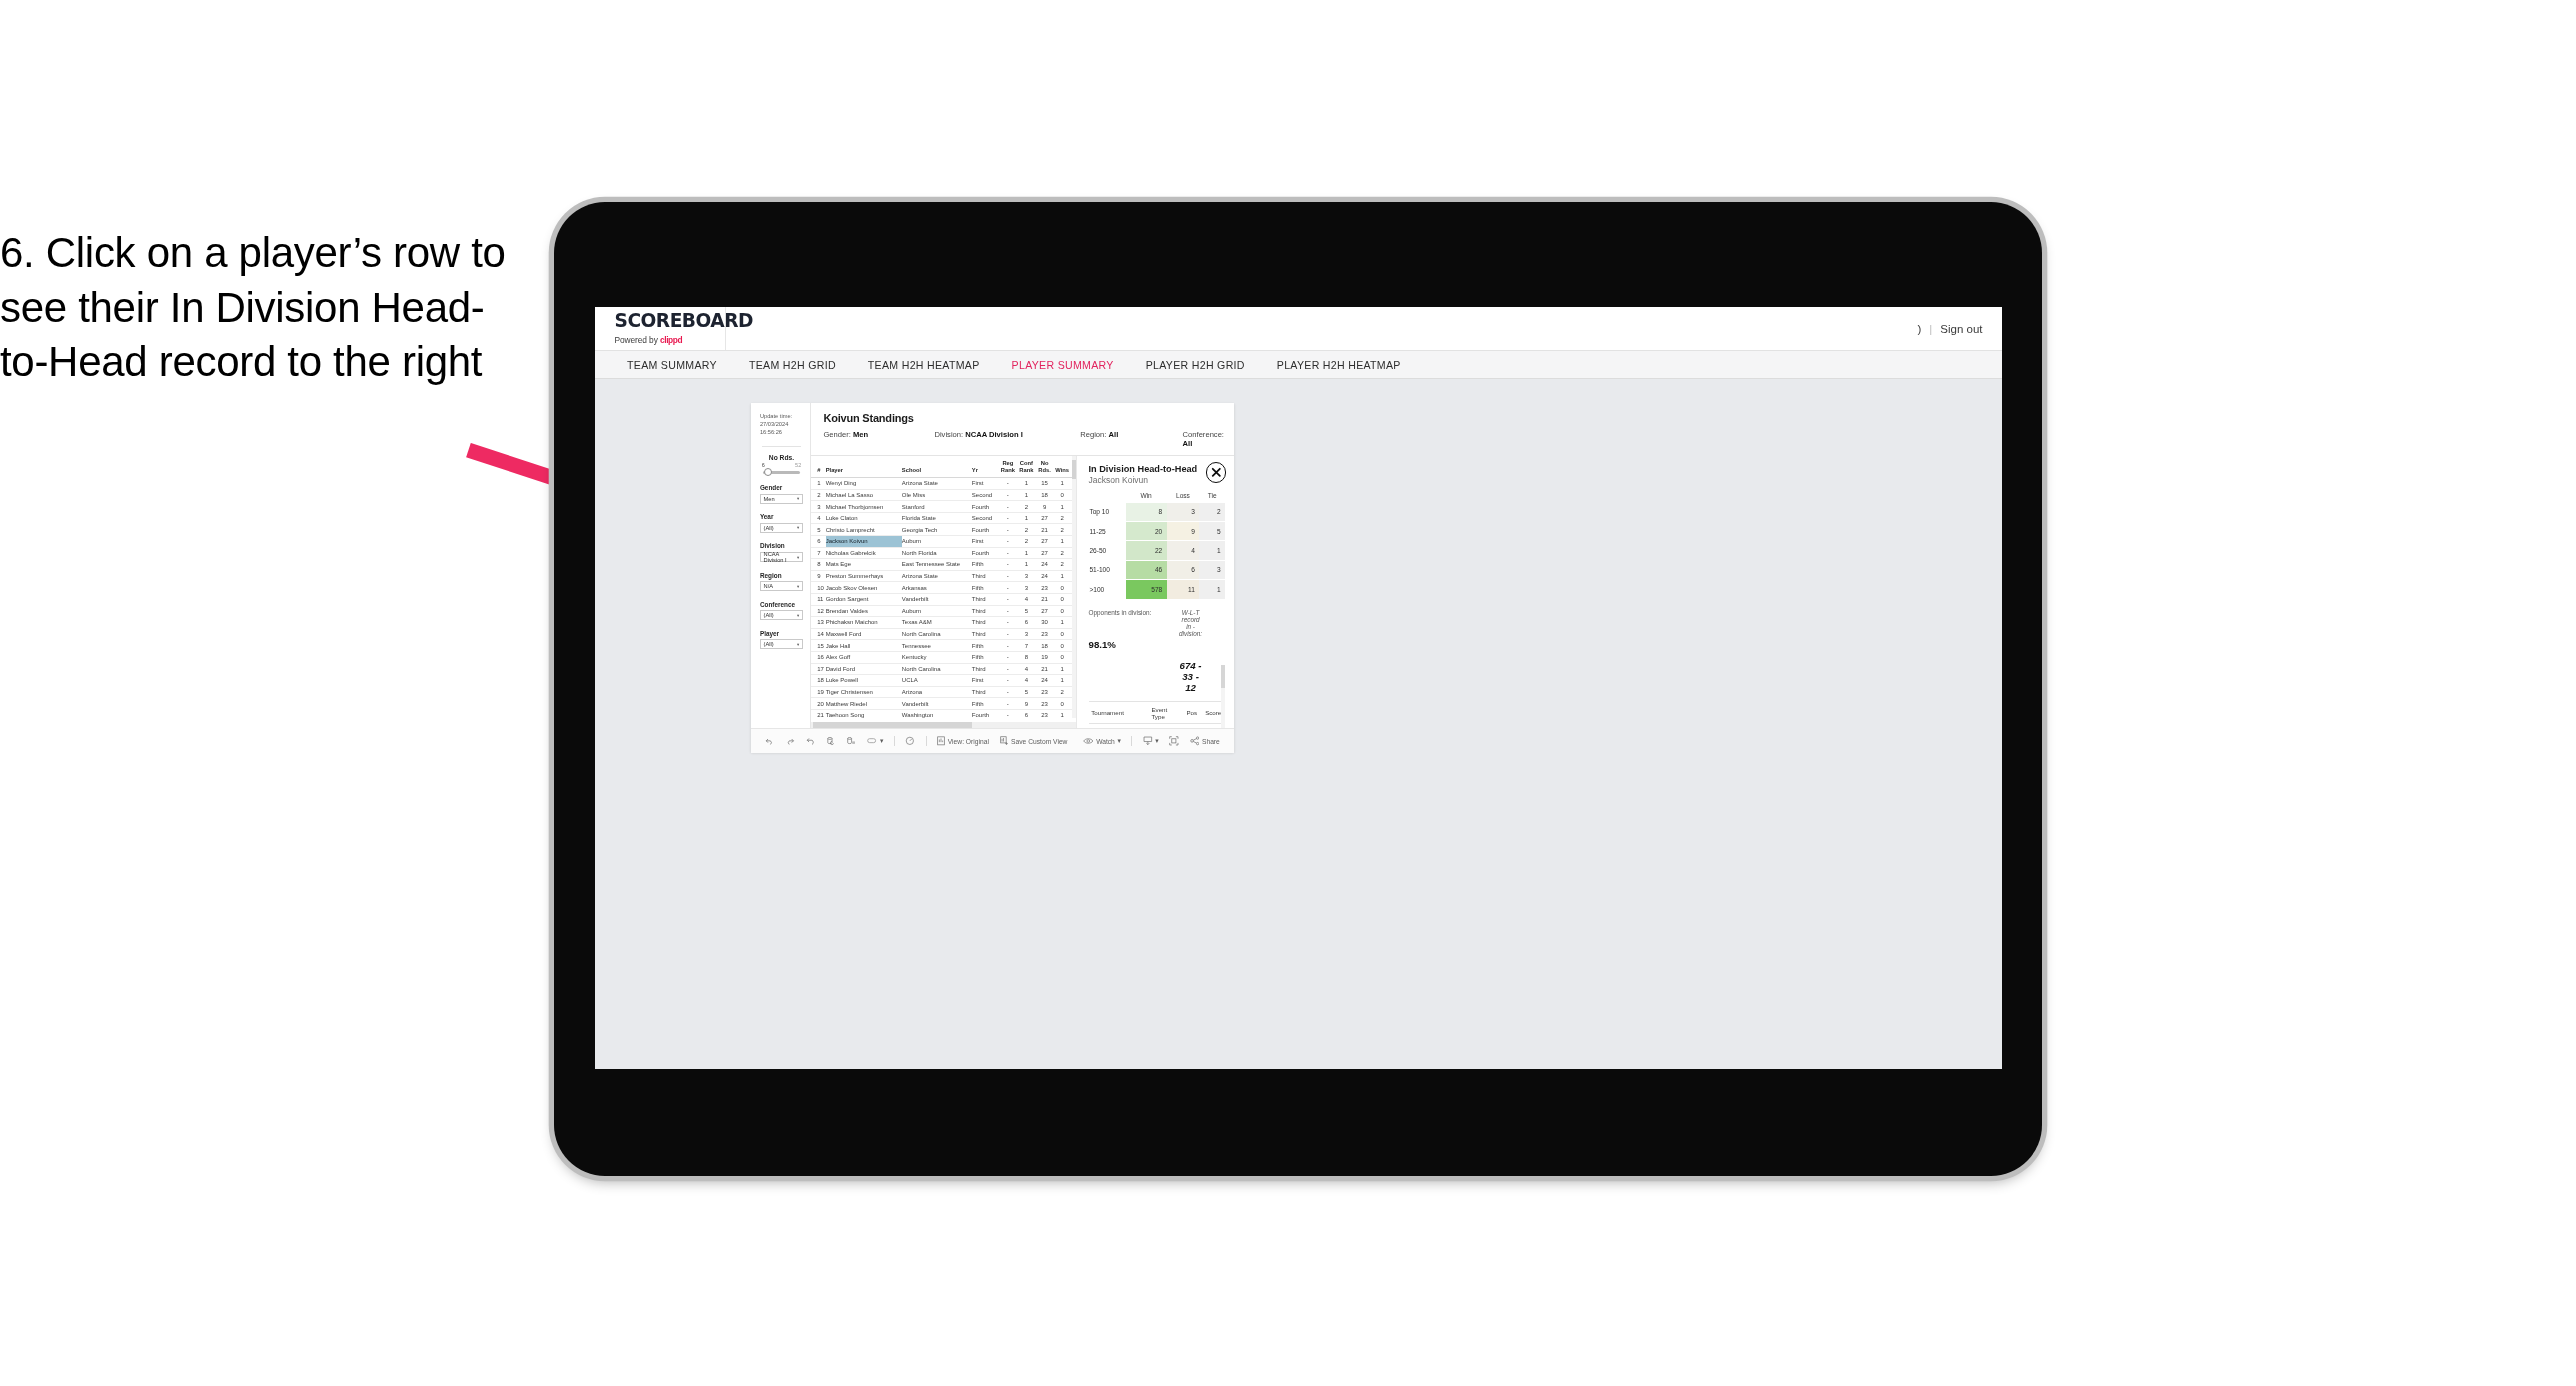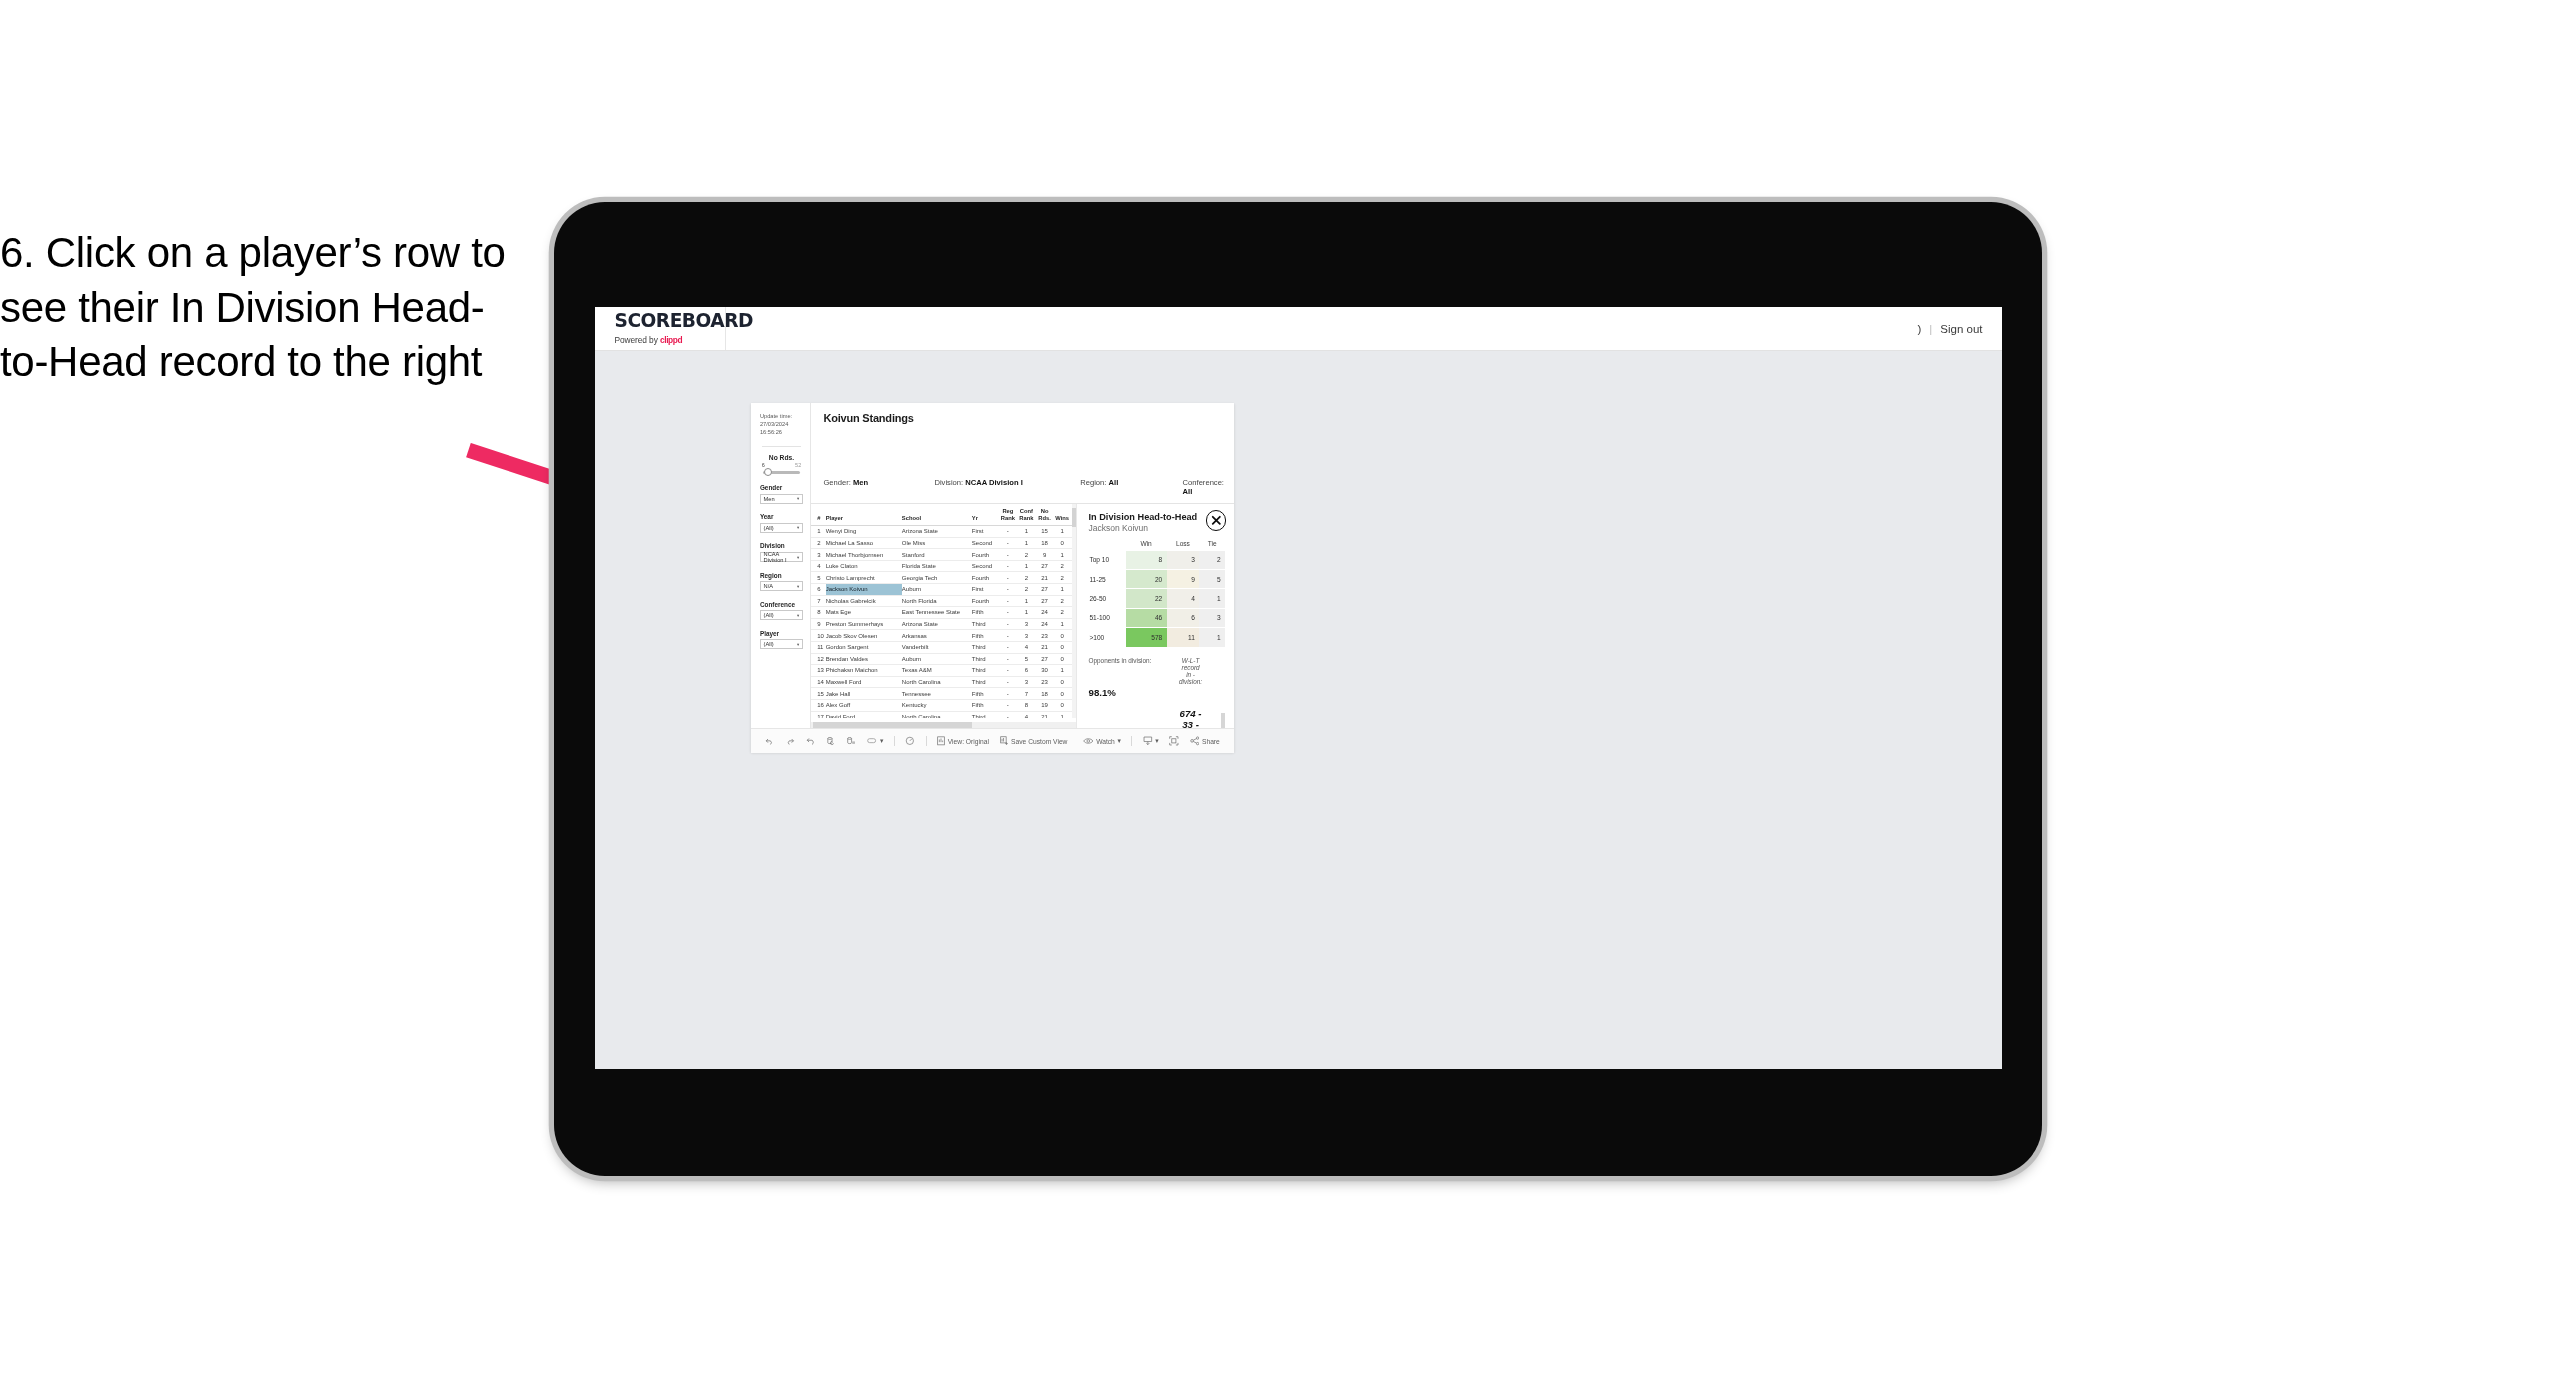--- a/index.html
+++ b/index.html
@@ -66,21 +66,21 @@
   .slider-box { text-align:center; margin:3.5px 0 10.6px 0; }
   .slider-title { font-size:6.7px; font-weight:bold; color:#1f1f1f; }
   .slider-nums { display:flex; justify-content:space-between; font-size:5.5px; color:#4a4a4a; margin:1.8px 1.8px 0.9px 1.8px;}
   .slider-nums .max { color:#9a9a9a; }
   .slider-track { height:2.7px; background:#b9b9b9; border-radius:1.8px; margin:2.7px 2.7px 0 2.7px; position:relative;}
   .slider-knob { position:absolute; left:1.8px; top:-2.7px; width:8px; height:8px; border-radius:50%; background:#fff; border:0.9px solid #8c8c8c;}
 
   
   .mainpane { flex:1; display:flex; flex-direction:column; overflow:hidden;}
   .viz-title { font-size:11px; font-weight:bold; color:#1b1b1b; padding:8.9px 0 0 12.4px; letter-spacing:-0.2px;}
-  .viz-sub { display:flex; padding:6.2px 0 7px 12.4px; font-size:7.6px; color:#444;margin-top:48px; }
+  .viz-sub { display:flex; padding:6.2px 0 7px 12.4px; font-size:7.6px; color:#444; }
   .viz-sub span b { color:#111; }
   .viz-sub .s1{width:115px;} .viz-sub .s2{width:151px;} .viz-sub .s3{width:106px;}
   .split { flex:1; display:flex; border-top:0.9px solid #e4e4e4; overflow:hidden; }
 
   
   .standings { width:266px; border-right:0.9px solid #e8e8e8; display:flex; flex-direction:column; overflow:hidden;}
   table.st { width:100%; border-collapse:collapse; font-size:6px; color:#3a3a3a; }
   table.st th { font-weight:bold; color:#1f1f1f; text-align:left; padding:4.4px 1.8px 4.4px 0; font-size:5.8px; line-height:1.05; vertical-align:bottom; border-bottom:0.9px solid #d8d8d8;}
   table.st td { padding:2.3px 1.8px 2.3px 0; border-bottom:0.9px solid #ececec; white-space:nowrap; }
   table.st td.num, table.st th.num { text-align:center; }
@@ -156,20 +156,28 @@
         <div class="logo-main">SCOREBOARD</div>
         <div class="logo-sub"><span>Powered by </span><b>clippd</b></div>
       </div>
       <div class="appbar-right">
         <span>)</span>
         <span class="sep">|</span>
         <span class="signout">Sign out</span>
       </div>
     </div>
 
+    <div class="subnav">
+      <a>TEAM SUMMARY</a>
+      <a>TEAM H2H GRID</a>
+      <a>TEAM H2H HEATMAP</a>
+      <a class="active">PLAYER SUMMARY</a>
+      <a>PLAYER H2H GRID</a>
+      <a>PLAYER H2H HEATMAP</a>
+    </div>
 
     <div id="vizwrap">
     <div class="viz">
       <div class="viz-body">
 
         <aside class="filters">
           <div class="upd">
             <div>Update time:</div>
             <div>27/03/2024 16:56:26</div>
           </div>

